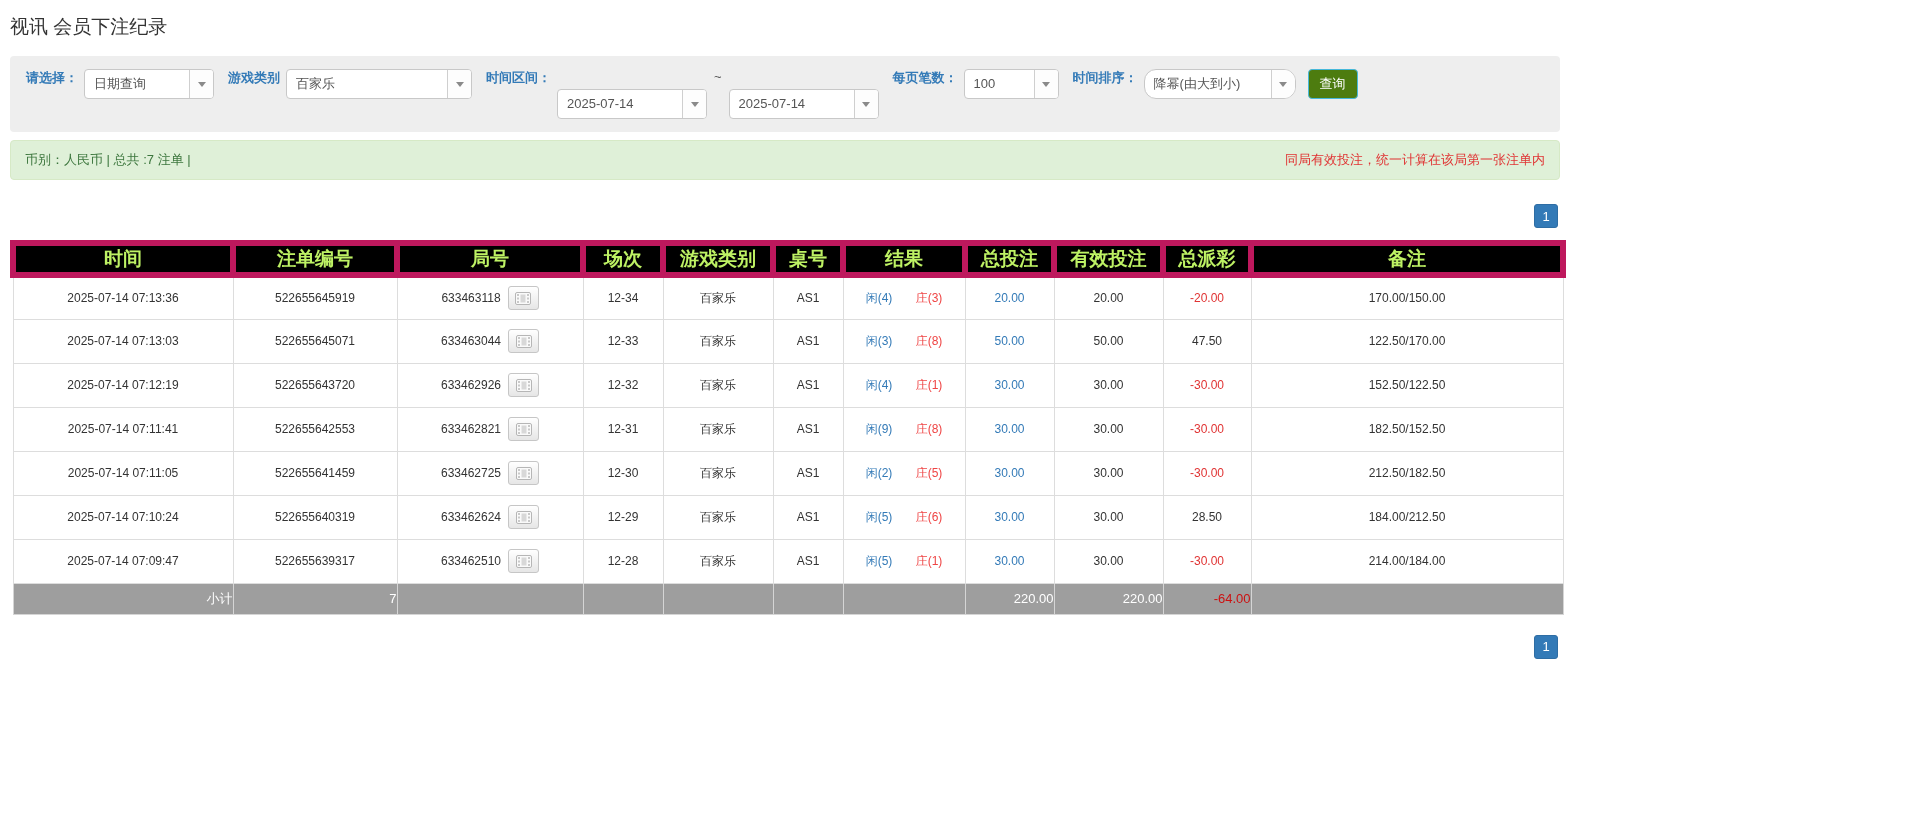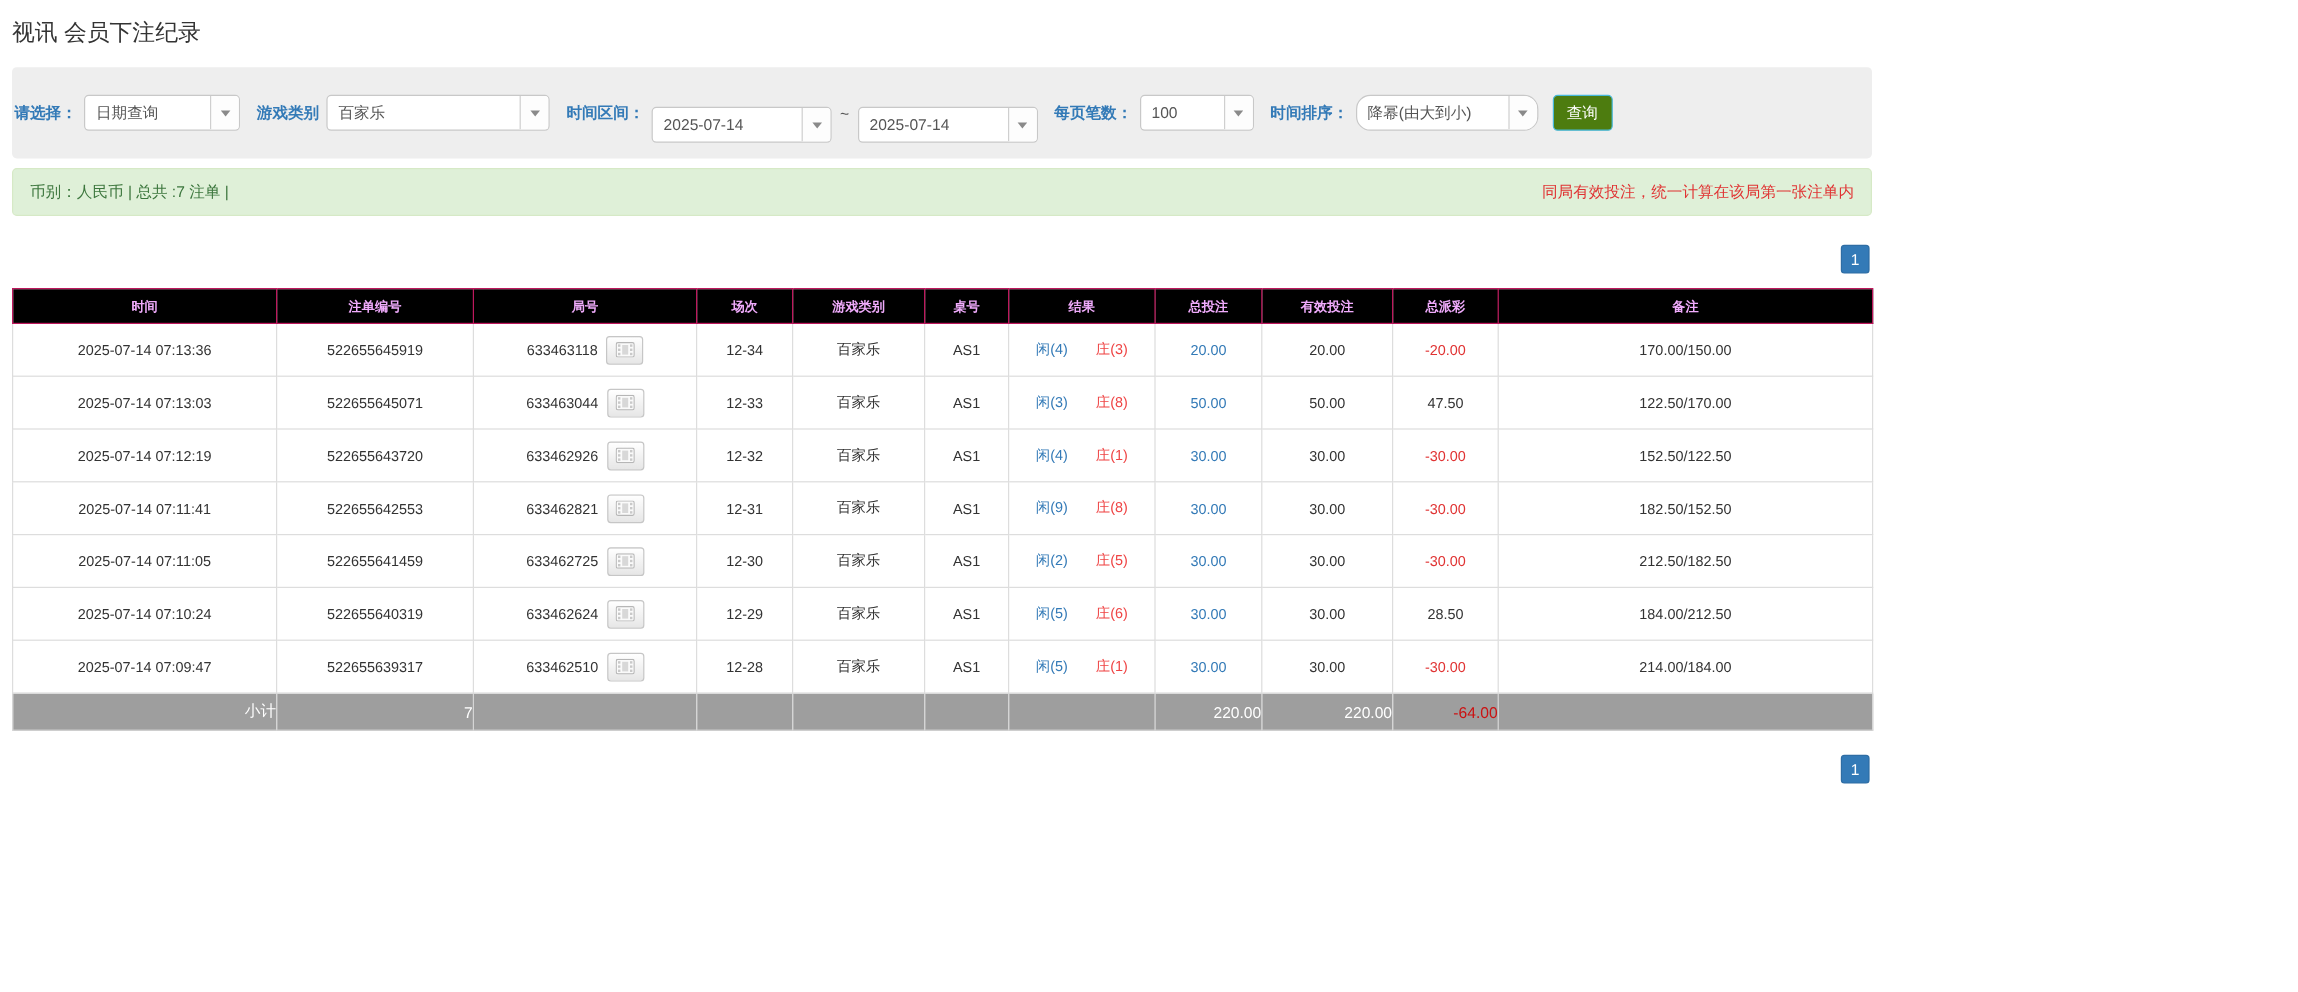--- a/index.html
+++ b/index.html
@@ -10,23 +10,23 @@
     min-width: 1915px;
   }
   .page { width: 1550px; margin-left: 10px; padding-top: 12px; padding-bottom: 60px; }
 
   .page-title { font-size: 19px; font-weight: 400; color: #333; margin: 2px 0 16px 0; }
 
   
   .filter-bar {
     background: #eeeeee;
     border-radius: 4px;
-    padding: 13px 0;
+    padding: 13px 14px;
     display: flex;
-    align-items: center;
+    align-items: flex-start;
     white-space: nowrap;
   }
   .flabel { color: #337ab7; font-weight: bold; font-size: 13px; margin: 0 6px 0 14px; }
   .flabel:first-child { margin-left: 2px; }
   .combo {
     display: inline-flex;
     align-items: stretch;
     height: 30px;
     background: #fff;
     border: 1px solid #c8c8c8;
@@ -82,25 +82,25 @@
     min-width: 24px; height: 24px;
     background: #337ab7; border: 1px solid #2e6da4; border-radius: 3px;
     color: #fff; font-size: 13px; cursor: pointer;
     font-family: inherit;
   }
 
   
   table { width: 100%; border-collapse: collapse; table-layout: fixed; font-size: 12px; }
   thead th {
     background: #000;
-    color: #f0abfc;
+    color: #bef264;
     font-weight: bold;
-    font-size: 11px;
+    font-size: 19px;
     height: 29px;
-    border: 1px solid #be185d;
+    border: 6px solid #be185d;
     text-align: center;
   }
   tbody td {
     background: #fff;
     border: 1px solid #ddd;
     height: 44px;
     text-align: center;
     color: #333;
     vertical-align: middle;
   }

